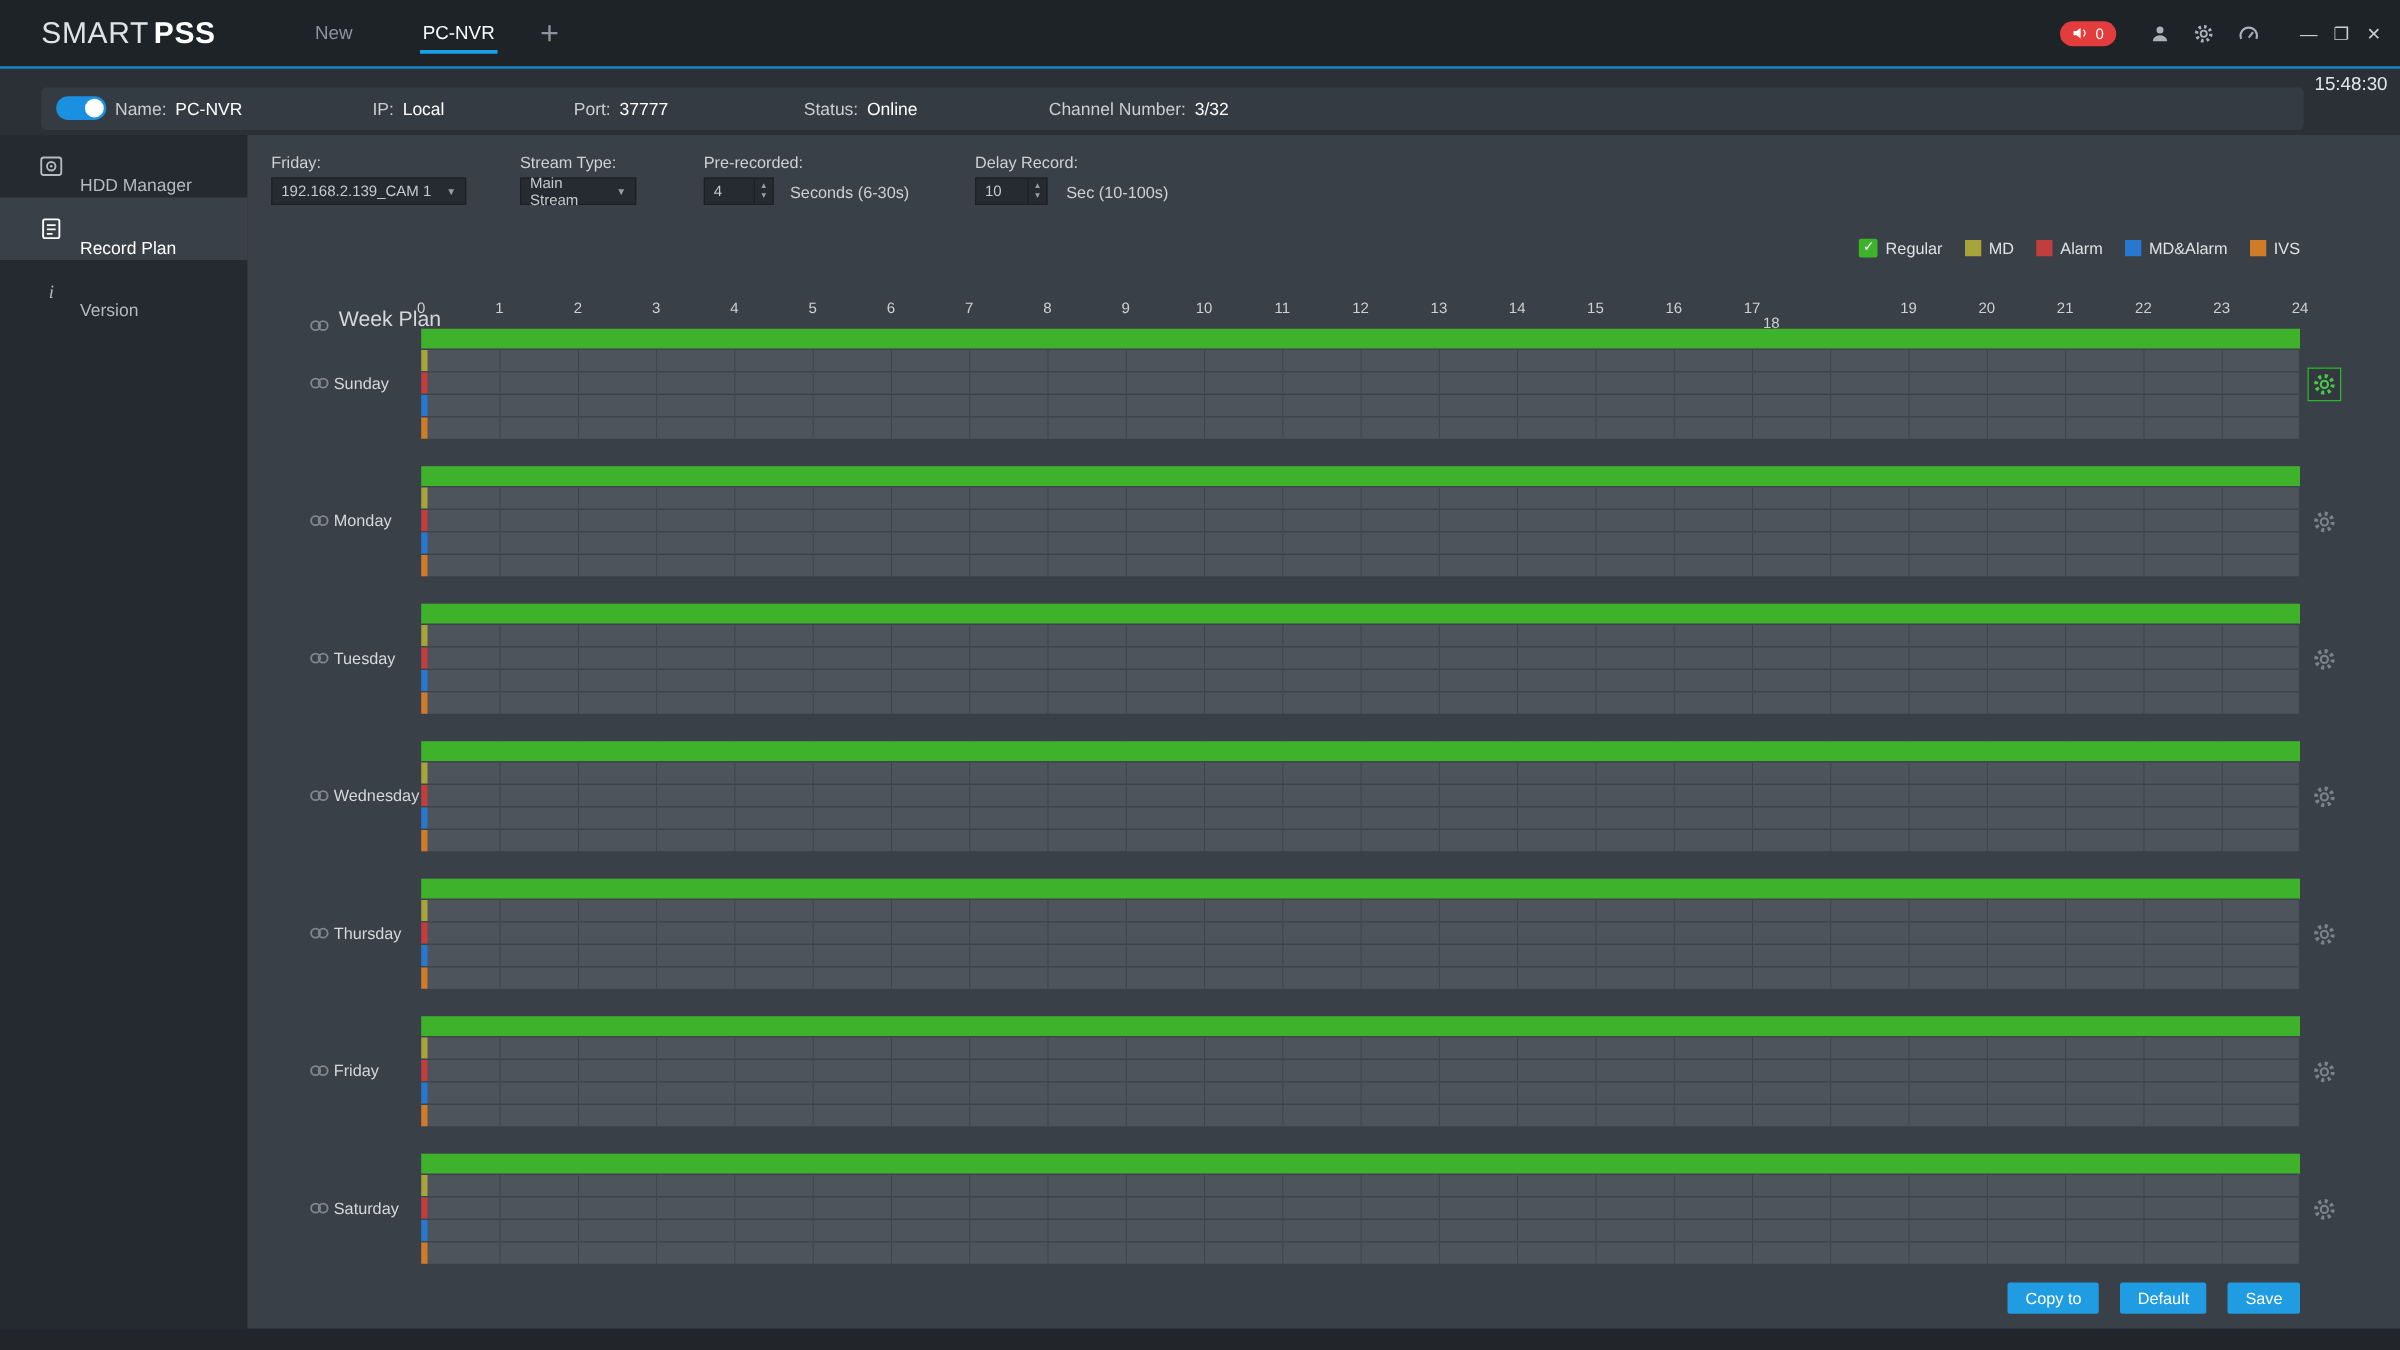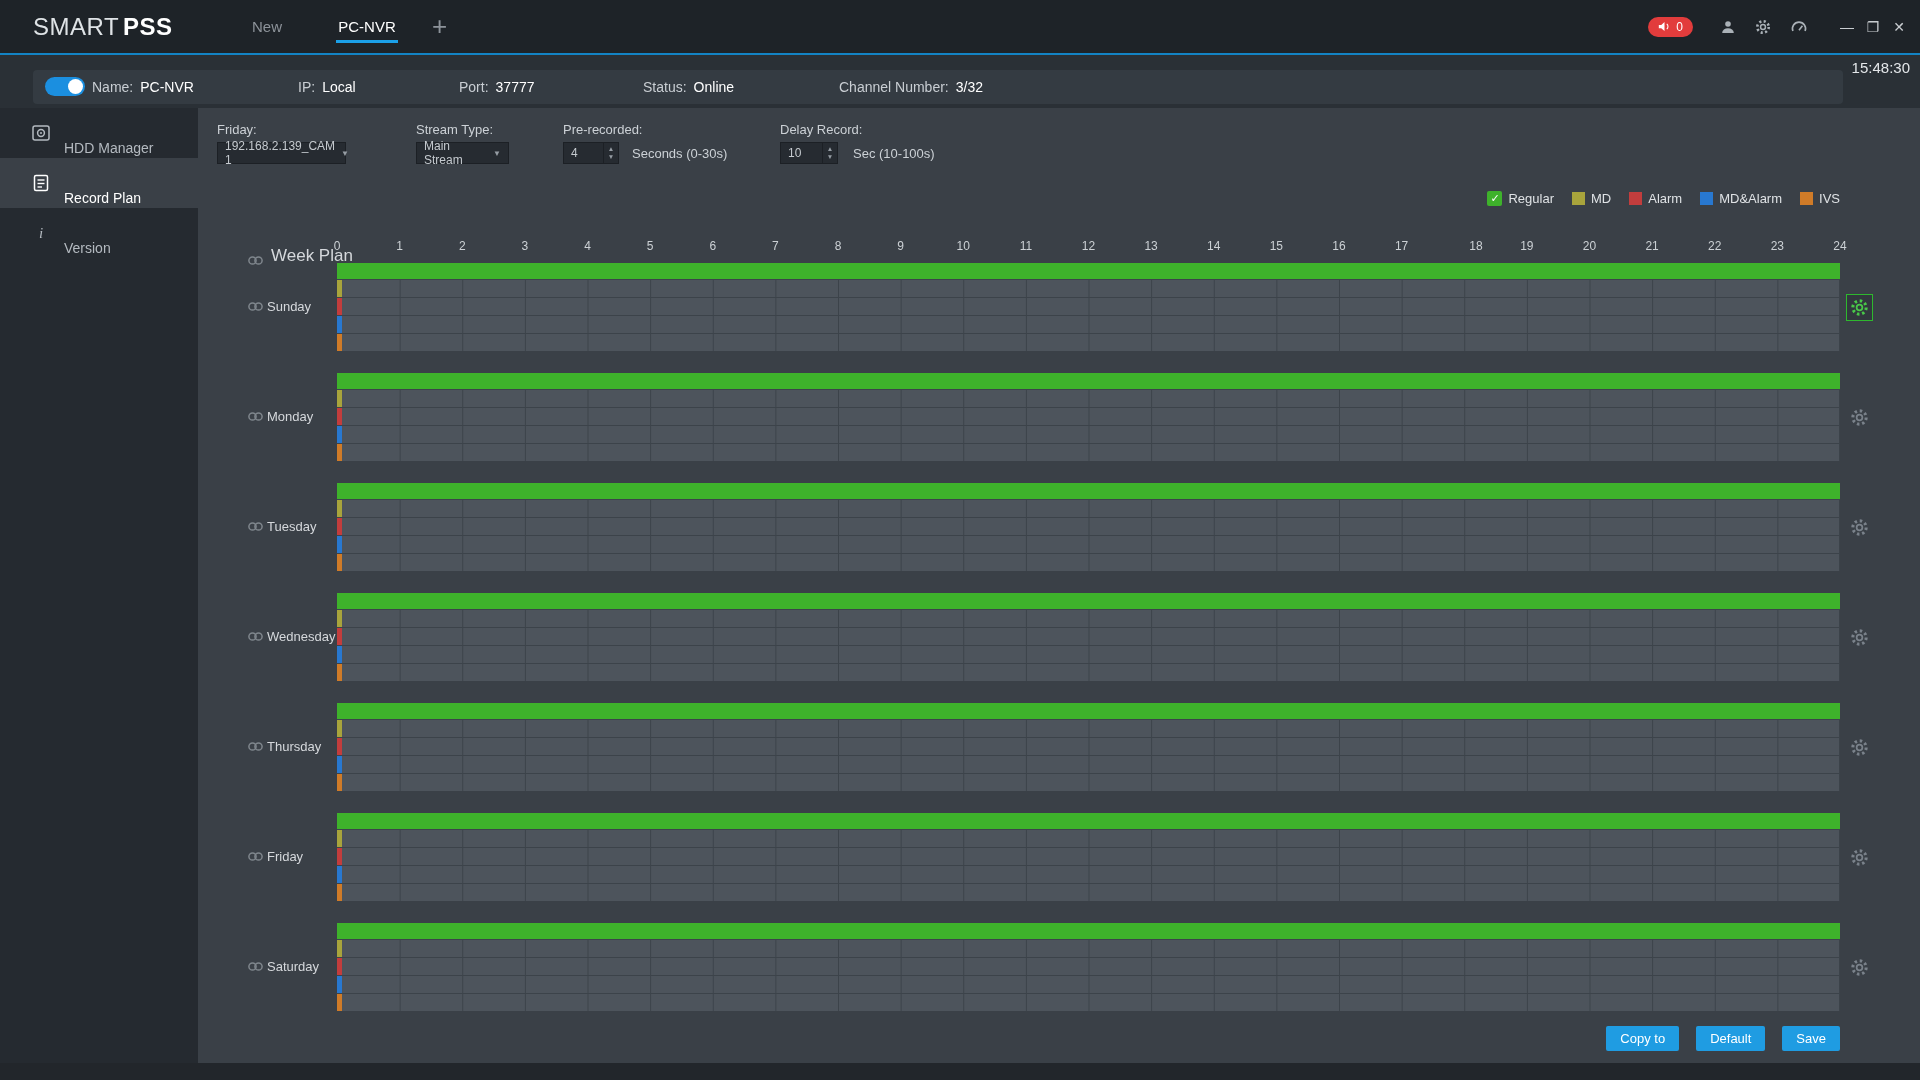--- a/index.html
+++ b/index.html
@@ -182,40 +182,40 @@
             <text x="10" y="15" font-size="15" font-style="italic" font-family="serif" fill="currentColor" text-anchor="middle">i</text>
           </svg>
         </div>
         <div class="side-label">Version</div>
       </div>
     </div>
 
   <div class="main">
 
     <div class="ctl-label" style="left:19px;top:14px">Friday:</div>
-    <div class="dropdown" style="left:19px;top:34px;width:129px">
+    <div class="dropdown" style="left:19px;top:34px;width:156px">
       <span>192.168.2.139_CAM 1</span>
       <span class="dd-arrow">▼</span>
     </div>
 
     <div class="ctl-label" style="left:218px;top:14px">Stream Type:</div>
     <div class="dropdown" style="left:218px;top:34px;width:93px">
       <span>Main Stream</span>
       <span class="dd-arrow">▼</span>
     </div>
 
     <div class="ctl-label" style="left:365px;top:14px">Pre-recorded:</div>
     <div class="spinner" style="left:365px;top:34px;width:56px">
       <span class="sp-value">4</span>
       <span class="sp-btns">
           <i>▲</i>
           <i>▼</i>
         </span>
     </div>
-    <span class="hint" style="left:434px;top:38px">Seconds (0-30s)</span>
+    <span class="hint" style="left:434px;top:38px">Seconds (6-30s)</span>
 
     <div class="ctl-label" style="left:582px;top:14px">Delay Record:</div>
     <div class="spinner" style="left:582px;top:34px;width:58px">
       <span class="sp-value">10</span>
       <span class="sp-btns">
           <i>▲</i>
           <i>▼</i>
         </span>
     </div>
     <span class="hint" style="left:655px;top:38px">Sec (10-100s)</span>
@@ -264,21 +264,21 @@
         <span class="hour-label" style="left: 501px;">8</span>
         <span class="hour-label" style="left: 563.625px;">9</span>
         <span class="hour-label" style="left: 626.25px;">10</span>
         <span class="hour-label" style="left: 688.875px;">11</span>
         <span class="hour-label" style="left: 751.5px;">12</span>
         <span class="hour-label" style="left: 814.125px;">13</span>
         <span class="hour-label" style="left: 876.75px;">14</span>
         <span class="hour-label" style="left: 939.375px;">15</span>
         <span class="hour-label" style="left: 1002px;">16</span>
         <span class="hour-label" style="left: 1064.62px;">17</span>
-        <span class="hour-label" style="left: 1139px;">18</span>
+        <span class="hour-label" style="left: 1080px; margin-top: 12px;">18</span>
         <span class="hour-label" style="left: 1189.88px;">19</span>
         <span class="hour-label" style="left: 1252.5px;">20</span>
         <span class="hour-label" style="left: 1315.12px;">21</span>
         <span class="hour-label" style="left: 1377.75px;">22</span>
         <span class="hour-label" style="left: 1440.38px;">23</span>
         <span class="hour-label" style="left: 1503px;">24</span>
       </div>
 
     <div id="day-rows">
         <div class="day-block" style="top: 155px;">

